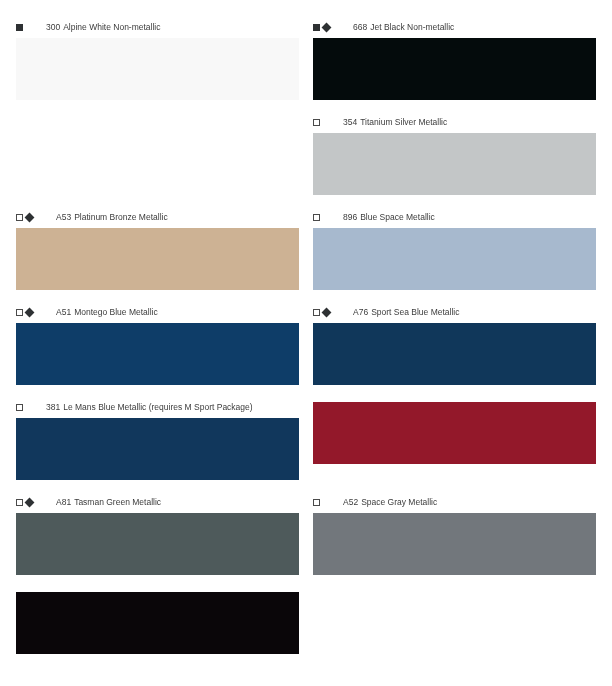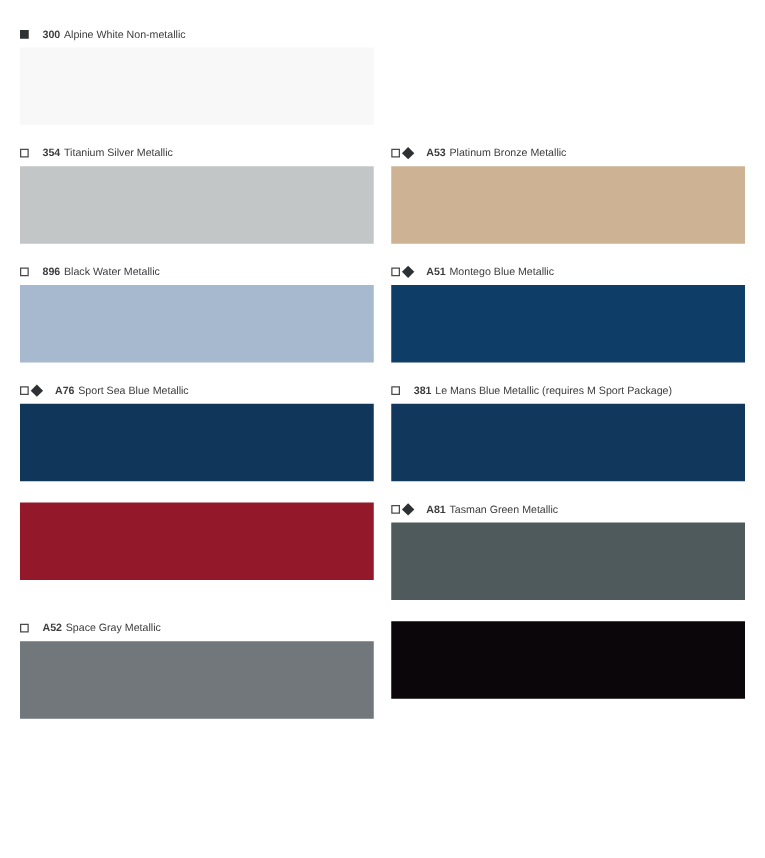--- a/index.html
+++ b/index.html
@@ -69,22 +69,22 @@
     height: 5px;
   }
   .marker-diamond {
     width: 7px;
     height: 7px;
     background: #2e3133;
     transform: rotate(45deg);
     flex: 0 0 auto;
   }
   .paint-code {
-    font-weight: bold;
-    margin-left: 8px;
+    font-weight: normal;
+    margin-left: 20px;
     text-align: right;
   }
   .paint-name {
     font-weight: normal;
   }
   .swatch {
     width: 283px;
     height: 62px;
     display: block;
   }
@@ -94,20 +94,29 @@
 
 <div class="page">
   <div class="paint-grid">
       <div class="paint-cell">
         <div class="paint-label">
           <span class="marker marker-filled"></span>
           <span class="paint-code">300</span>
           <span class="paint-name">Alpine White Non-metallic</span>
         </div>
         <div class="swatch" style="background: rgb(248, 248, 248);"></div>
+      </div>
+      <div class="paint-cell">
+        <div class="paint-label">
+          <span class="marker marker-filled"></span>
+          <span class="marker-diamond"></span>
+          <span class="paint-code">668</span>
+          <span class="paint-name">Jet Black Non-metallic</span>
+        </div>
+        <div class="swatch" style="background: rgb(4, 11, 12);"></div>
       </div>
       <div class="paint-cell empty">
         <div class="paint-label">
           <span class="paint-code"></span>
           <span class="paint-name"></span>
         </div>
         <div class="swatch" style="background: transparent;"></div>
       </div>
       <div class="paint-cell">
         <div class="paint-label">
@@ -123,21 +132,21 @@
           <span class="marker-diamond"></span>
           <span class="paint-code">A53</span>
           <span class="paint-name">Platinum Bronze Metallic</span>
         </div>
         <div class="swatch" style="background: rgb(205, 178, 148);"></div>
       </div>
       <div class="paint-cell">
         <div class="paint-label">
           <span class="marker marker-hollow"></span>
           <span class="paint-code">896</span>
-          <span class="paint-name">Black Water Metallic</span>
+          <span class="paint-name">Blue Space Metallic</span>
         </div>
         <div class="swatch" style="background: rgb(167, 185, 206);"></div>
       </div>
       <div class="paint-cell">
         <div class="paint-label">
           <span class="marker marker-hollow"></span>
           <span class="marker-diamond"></span>
           <span class="paint-code">A51</span>
           <span class="paint-name">Montego Blue Metallic</span>
         </div>

